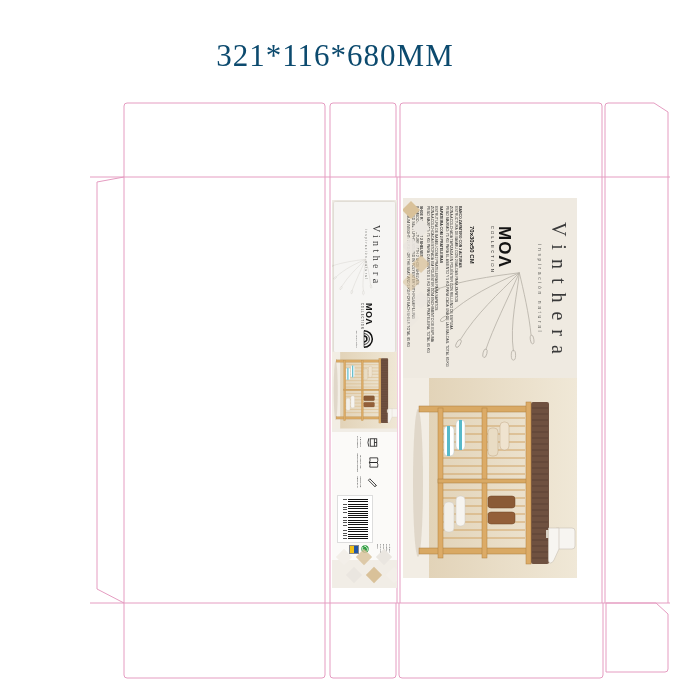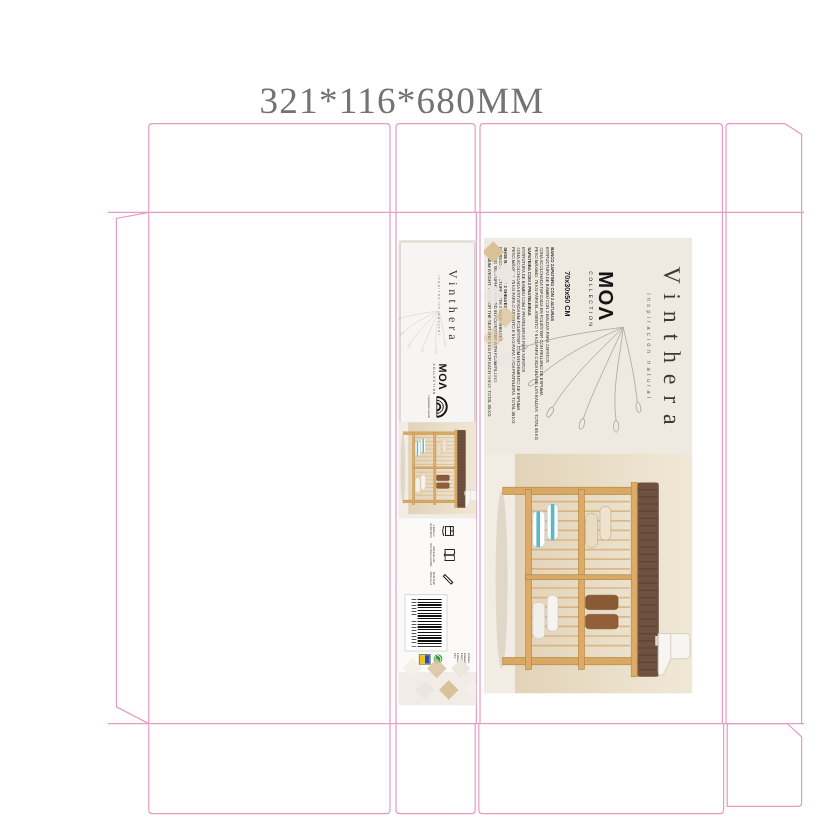--- a/index.html
+++ b/index.html
@@ -1,21 +1,21 @@
 <!DOCTYPE html>
 <html><head>
 <meta charset="utf-8">
 <style>
   html,body{margin:0;padding:0;}
   #canvas{position:relative;width:700px;height:700px;background:#ffffff;overflow:hidden;
           font-family:"Liberation Sans",sans-serif;}
   .abs{position:absolute;}
   
   #title{top:38px;left:335px;transform:translateX(-50%);
-         font-family:"Liberation Serif",serif;font-size:31px;color:#737373;letter-spacing:1px;white-space:nowrap;margin-top:28px;}
+         font-family:"Liberation Serif",serif;font-size:31px;color:#0c4a6e;letter-spacing:1px;white-space:nowrap;}
   
   #dieline{top:0;left:0;}
   
   .print-region{overflow:hidden;}
   .rot-inner{position:absolute;top:0;left:0;transform-origin:0 0;}
   
   #side-region{left:332px;top:200px;width:65px;height:388px;}
   #side-inner{width:388px;height:65px;transform:rotate(90deg) translateY(-65px);background:#f1ede6;}
   
   #main-region{left:403px;top:198px;width:174px;height:380px;}

